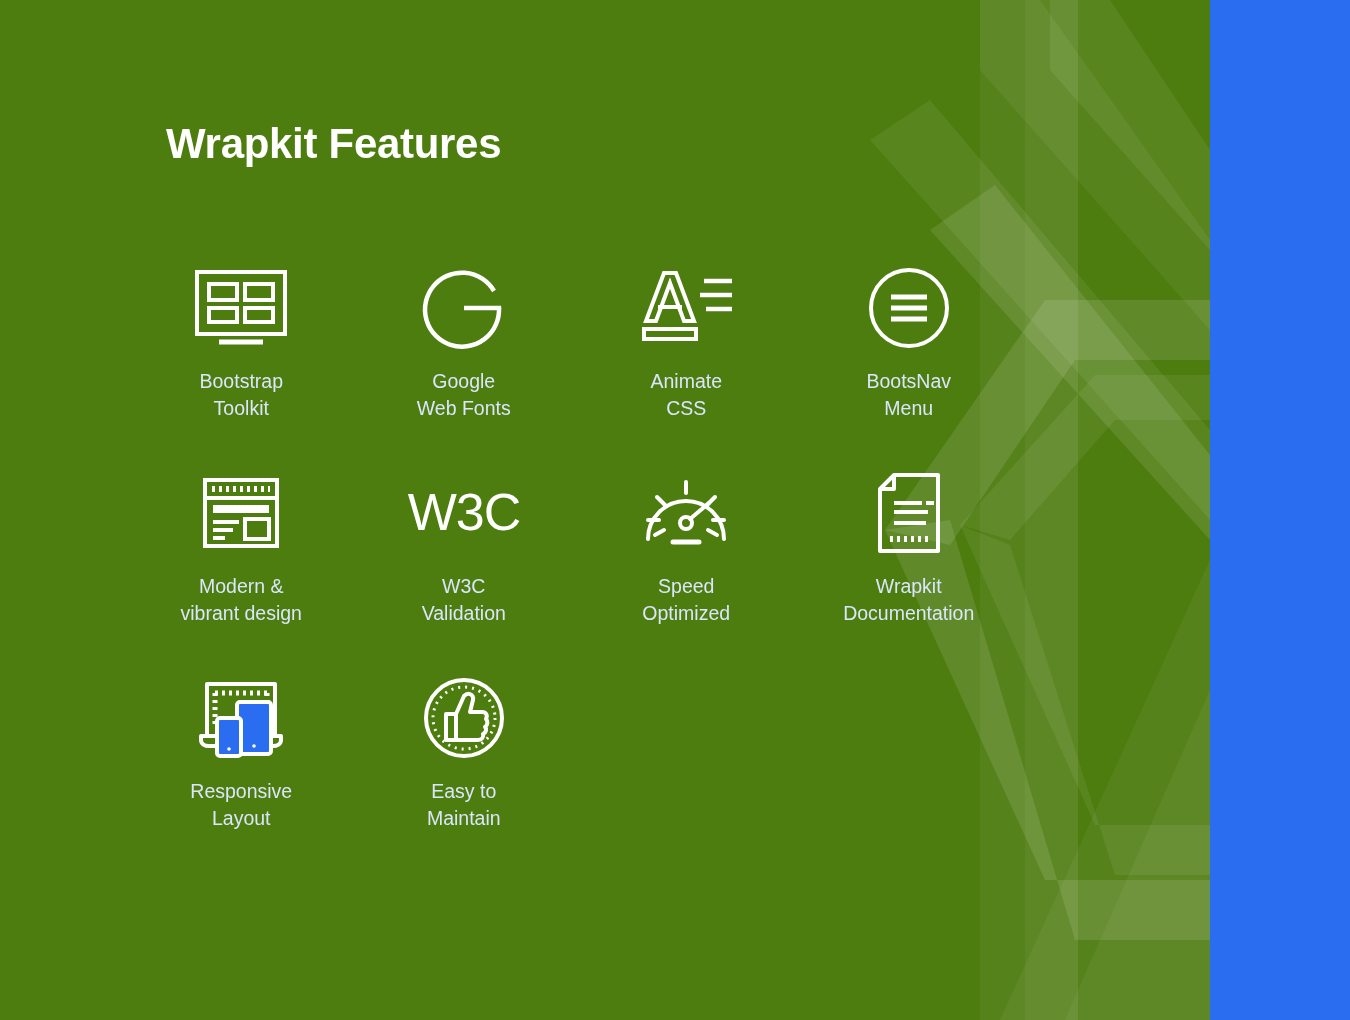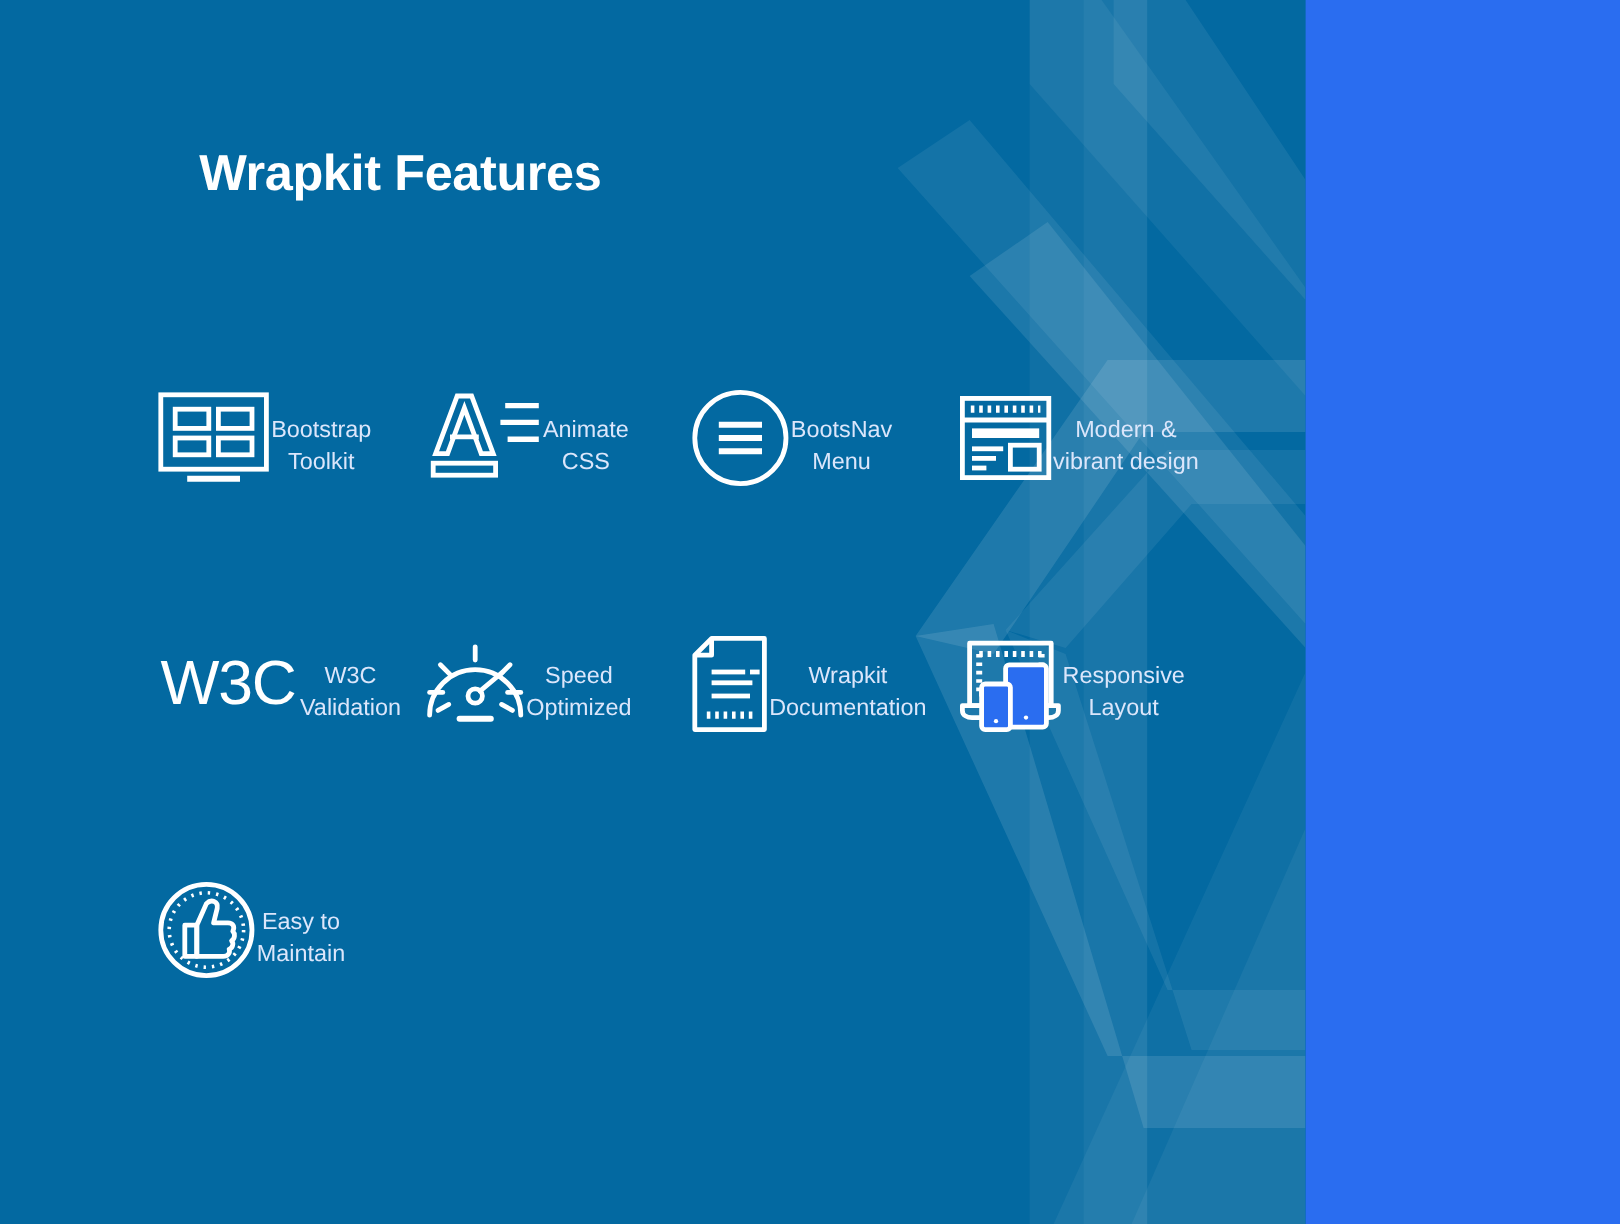--- a/index.html
+++ b/index.html
@@ -8,23 +8,23 @@
   }
   body {
     width: 1350px;
     height: 1020px;
     overflow: hidden;
     font-family: "Liberation Sans", sans-serif;
     background: #2a6df0;
   }
   .slide {
     position: relative;
-    width: 1088px;
+    width: 1210px;
     height: 1020px;
-    background: #0369a1;
+    background: #4d7c0f;
     overflow: hidden;
   }
 
   
   .bg-decor {
     position: absolute;
     top: 0;
     right: 0;
     width: 400px;
     height: 1020px;
@@ -49,20 +49,21 @@
     left: 130px;
     top: 262px;
     width: 890px;
     display: grid;
     grid-template-columns: repeat(4, 1fr);
     grid-template-rows: repeat(3, 205px);
     row-gap: 0px;
   }
   .feature-item {
     display: flex;
+    flex-direction: column;
     align-items: center;
     justify-content: flex-start;
   }
   .feature-icon {
     height: 92px;
     display: flex;
     align-items: center;
     justify-content: center;
   }
   .feature-icon svg {
@@ -123,20 +124,32 @@
             <rect x="16" y="40" width="28" height="14"></rect>
             <rect x="52" y="40" width="28" height="14"></rect>
             <line x1="26" y1="74" x2="70" y2="74" stroke-width="5"></line>
           </g>
         </svg>
       </div>
       <div class="feature-label">Bootstrap
 Toolkit</div>
     </div>
 
+    <div class="feature-item">
+      <div class="feature-icon">
+        <svg width="86" height="86" viewBox="0 0 86 86">
+          <g stroke="#ffffff" fill="none" stroke-width="4.5">
+            <path d="M73 26 A37 37 0 1 0 78 43 L43 43"></path>
+            <path d="M78 43 L78 44"></path>
+          </g>
+        </svg>
+      </div>
+      <div class="feature-label">Google
+Web Fonts</div>
+    </div>
 
     <div class="feature-item">
       <div class="feature-icon">
         <svg width="100" height="78" viewBox="0 0 100 78">
           <g stroke="#ffffff" fill="none" stroke-width="4">
             <path d="M10 52 L28 4 L40 4 L58 52 L48 52 L34 14 L20 52 Z"></path>
             <path d="M22 38 L46 38"></path>
             <rect x="8" y="60" width="52" height="10"></rect>
             <line x1="68" y1="12" x2="96" y2="12" stroke-width="4.5"></line>
             <line x1="64" y1="26" x2="96" y2="26" stroke-width="4.5"></line>

